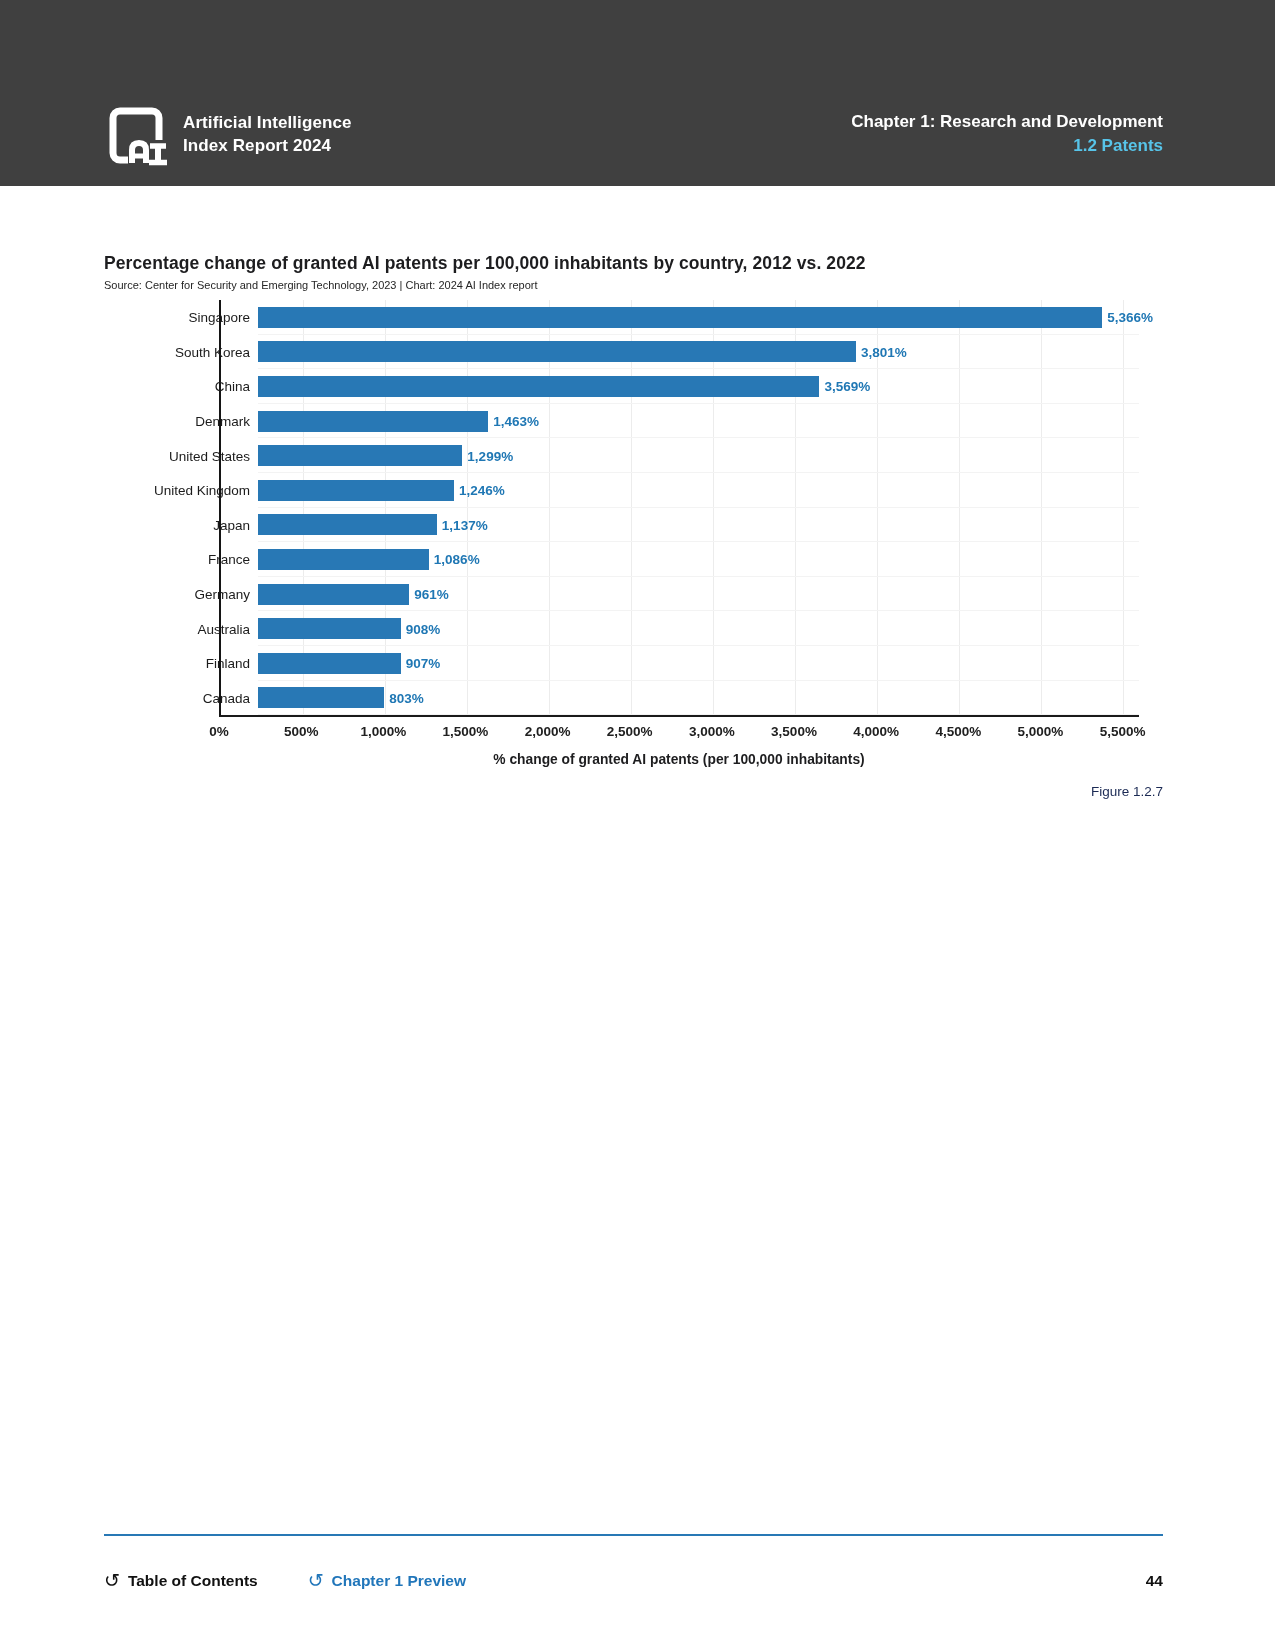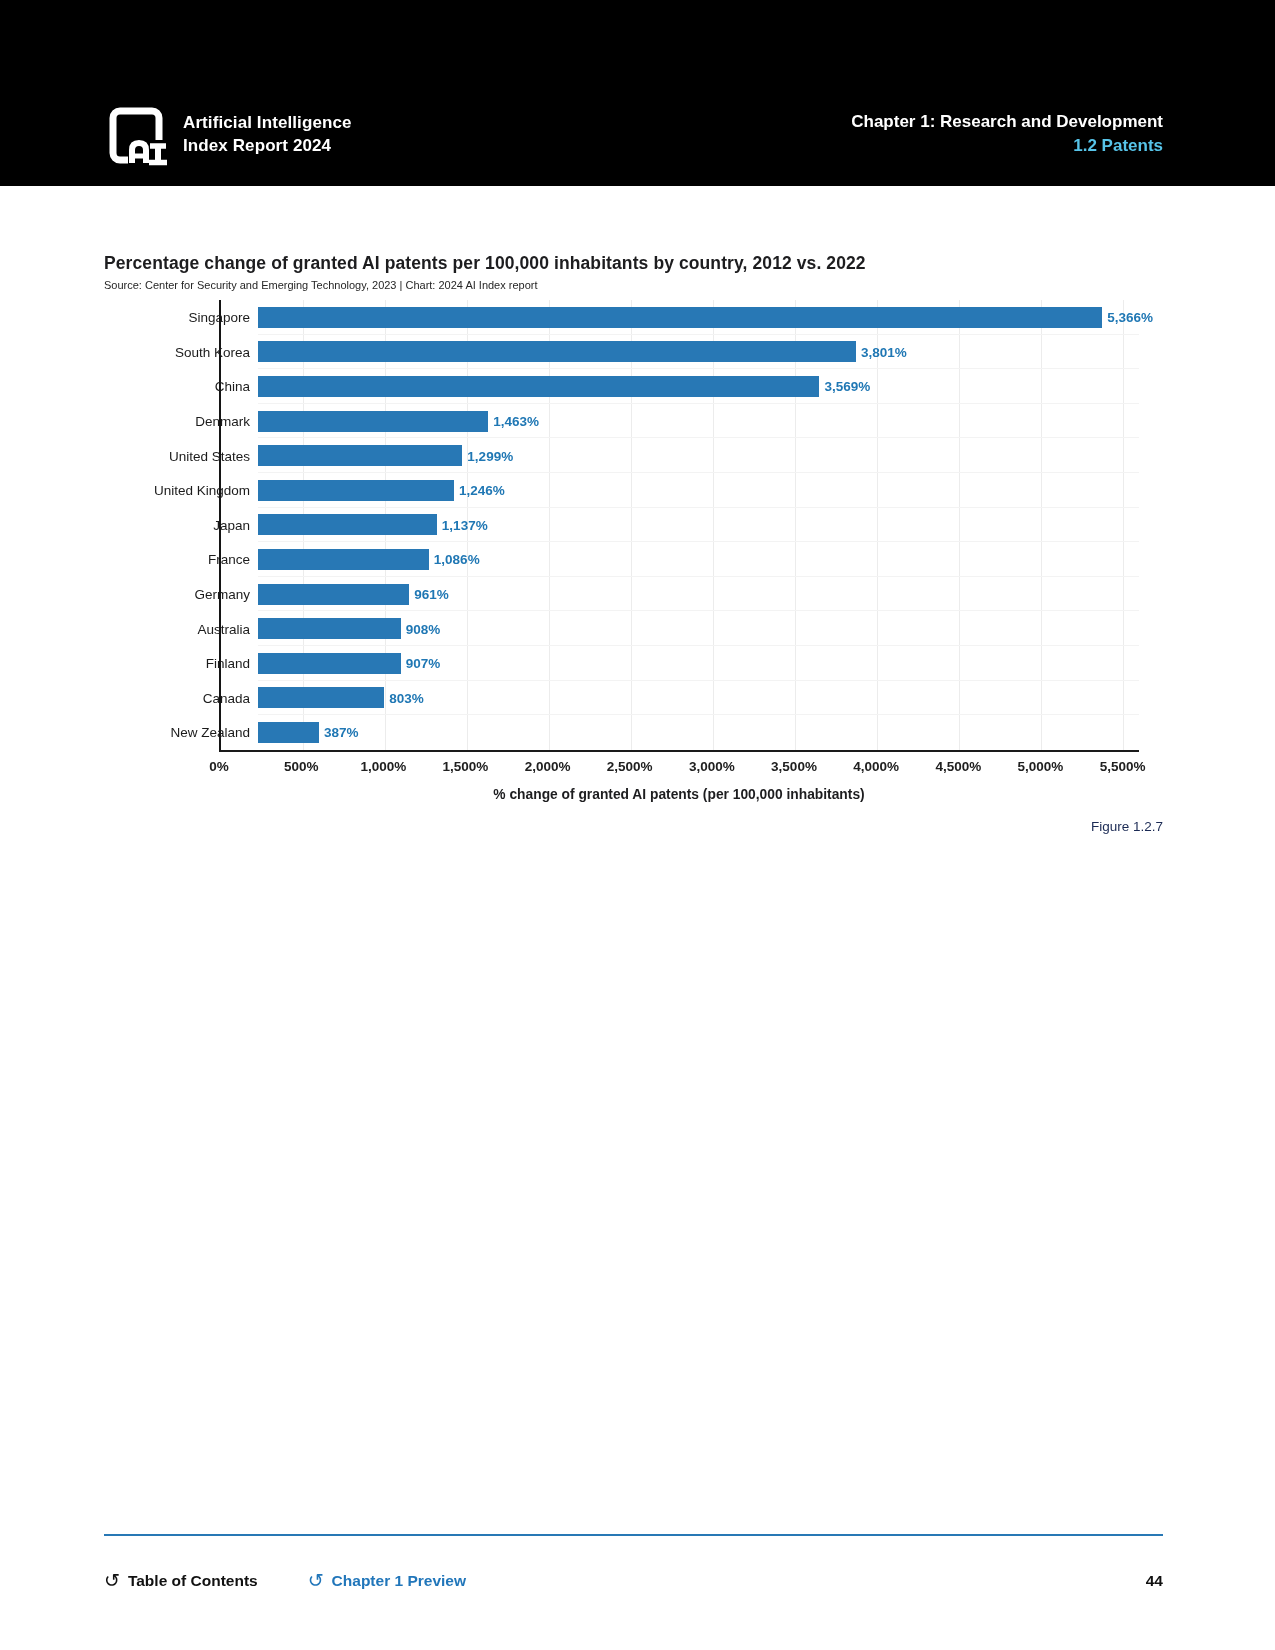--- a/index.html
+++ b/index.html
@@ -1,21 +1,21 @@
 <!DOCTYPE html>
 <html><head>
 <meta charset="utf-8">
 <style>
   * { margin:0; padding:0; box-sizing:border-box; }
   html,body { background:#ffffff; }
   body { font-family:"Liberation Sans","DejaVu Sans",sans-serif; }
   .page { position:relative; width:1275px; height:1650px; background:#ffffff; overflow:hidden; }
 
   
-  .header { position:absolute; top:0; left:0; width:1275px; height:186px; background:#000000; }
+  .header { position:absolute; top:0; left:0; width:1275px; height:186px; background:#404040; }
   .header-inner { position:absolute; left:104px; right:112px; top:101px; height:66px;
                   display:flex; align-items:center; }
   .logo { width:64px; height:64px; flex:0 0 auto; }
   .brand { margin-left:15px; color:#ffffff; font-weight:700; font-size:17px; line-height:23px; letter-spacing:.1px; }
   .header-right { margin-left:auto; text-align:right; font-weight:700; font-size:17px; line-height:24px; }
   .chapter { color:#ffffff; }
   .section { color:#57C4E9; }
 
   
   .chart-section { position:absolute; left:104px; top:253px; width:1059px; }
@@ -156,25 +156,20 @@
             <div class="country">Finland</div>
             <div class="bar" style="width: 16.1964%; background: rgb(40, 120, 181);"></div>
             <div class="val" style="left: calc(16.1964% + 5px); text-align: right;">907%</div>
           </div>
           <div class="chart-row">
             <div class="row-sep"></div>
             <div class="country">Canada</div>
             <div class="bar" style="width: 14.3393%; background: rgb(40, 120, 181);"></div>
             <div class="val" style="left: calc(14.3393% + 5px);">803%</div>
           </div>
-          <div class="chart-row">
-            <div class="country">New Zealand</div>
-            <div class="bar" style="width: 6.91071%; background: rgb(40, 120, 181);"></div>
-            <div class="val" style="left: calc(6.91071% + 5px);">387%</div>
-          </div>
         </div>
       <div class="ticks">
           <span class="tick" style="left: 0%;">0%</span>
           <span class="tick" style="left: 8.92857%;">500%</span>
           <span class="tick" style="left: 17.8571%;">1,000%</span>
           <span class="tick" style="left: 26.7857%;">1,500%</span>
           <span class="tick" style="left: 35.7143%;">2,000%</span>
           <span class="tick" style="left: 44.6429%;">2,500%</span>
           <span class="tick" style="left: 53.5714%;">3,000%</span>
           <span class="tick" style="left: 62.5%;">3,500%</span>

